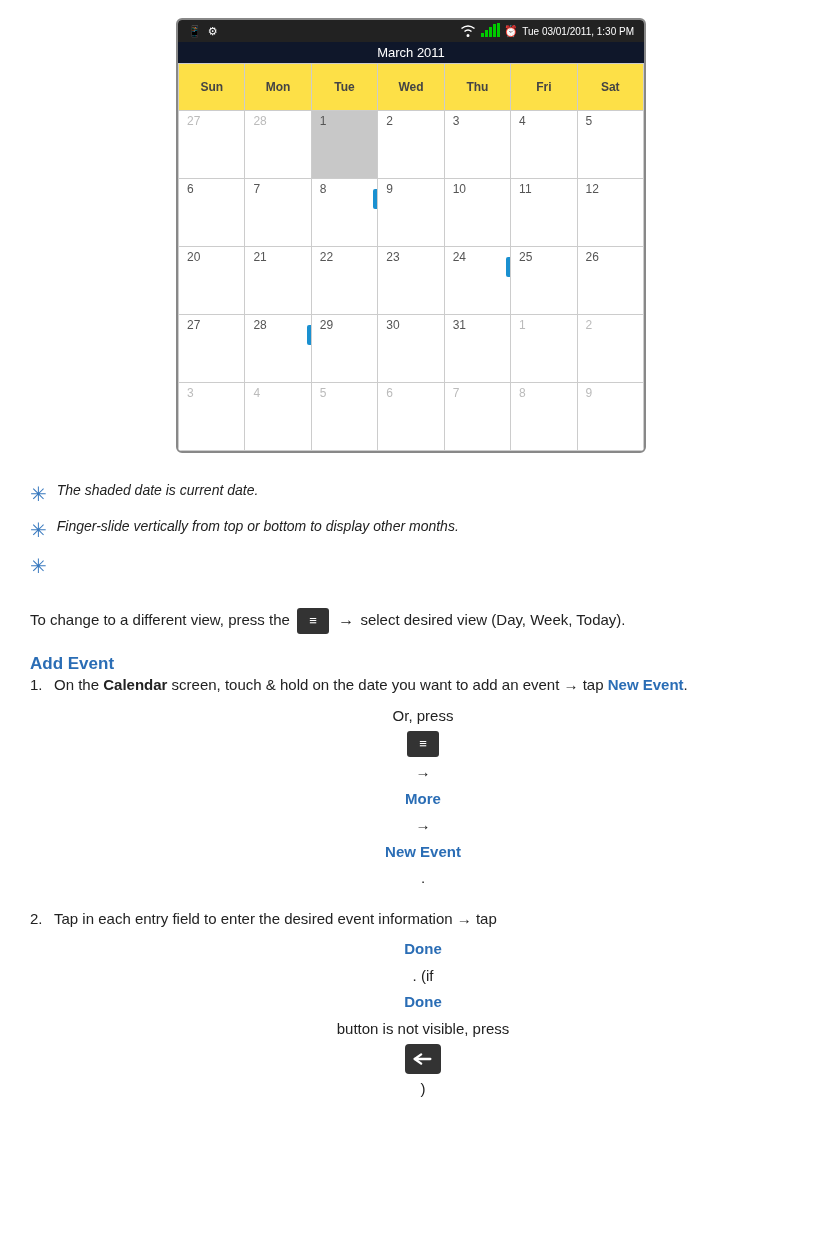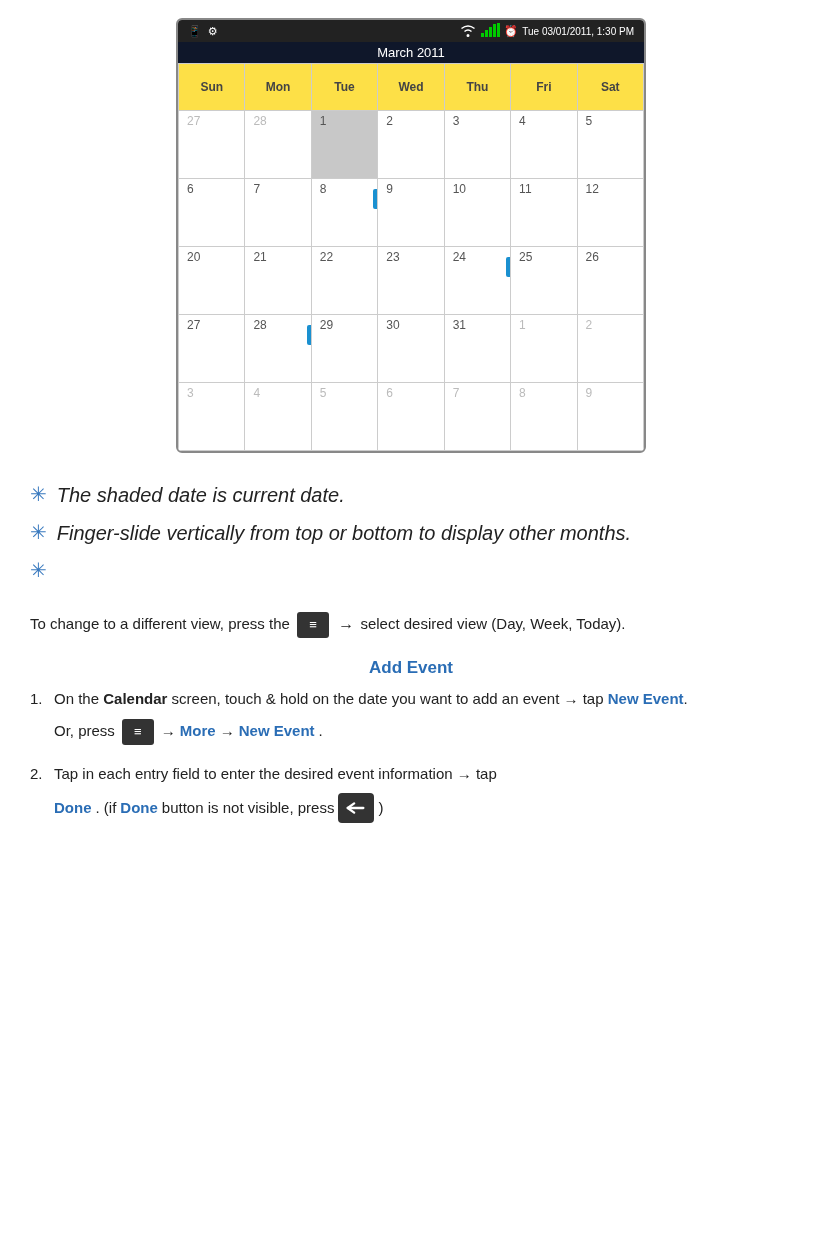--- a/index.html
+++ b/index.html
@@ -103,21 +103,21 @@
       gap: 10px;
     }
     .note-star {
       color: #3a7abf;
       font-size: 20px;
       line-height: 1.3;
       flex-shrink: 0;
     }
     .note-text {
       font-style: italic;
-      font-size: 20px;
+      font-size: 14px;
       color: #222;
       line-height: 1.4;
     }
 
     
     .instructions {
       padding: 8px 24px 10px 30px;
       font-size: 15px;
       color: #222;
       line-height: 1.6;
@@ -141,22 +141,20 @@
     }
 
     
     .add-event-section {
       padding: 10px 30px 10px 30px;
     }
     .add-event-title {
       color: #2a6db5;
       font-size: 17px;
       font-weight: bold;
-      margin-bottom: 10px;
-      text-align: center;
     }
     .step-list {
       list-style: none;
       padding: 0;
     }
     .step-item {
       display: flex;
       align-items: flex-start;
       margin-bottom: 14px;
       font-size: 15px;
@@ -174,20 +172,21 @@
       color: #2a6db5;
       font-weight: bold;
     }
     .step-sub {
       margin-top: 8px;
       margin-bottom: 4px;
       display: flex;
       align-items: center;
       gap: 4px;
       flex-wrap: wrap;
+      flex-direction: column;
     }
 
     .back-icon {
       display: inline-flex;
       align-items: center;
       justify-content: center;
       width: 36px;
       height: 30px;
       background: #333;
       border-radius: 4px;

